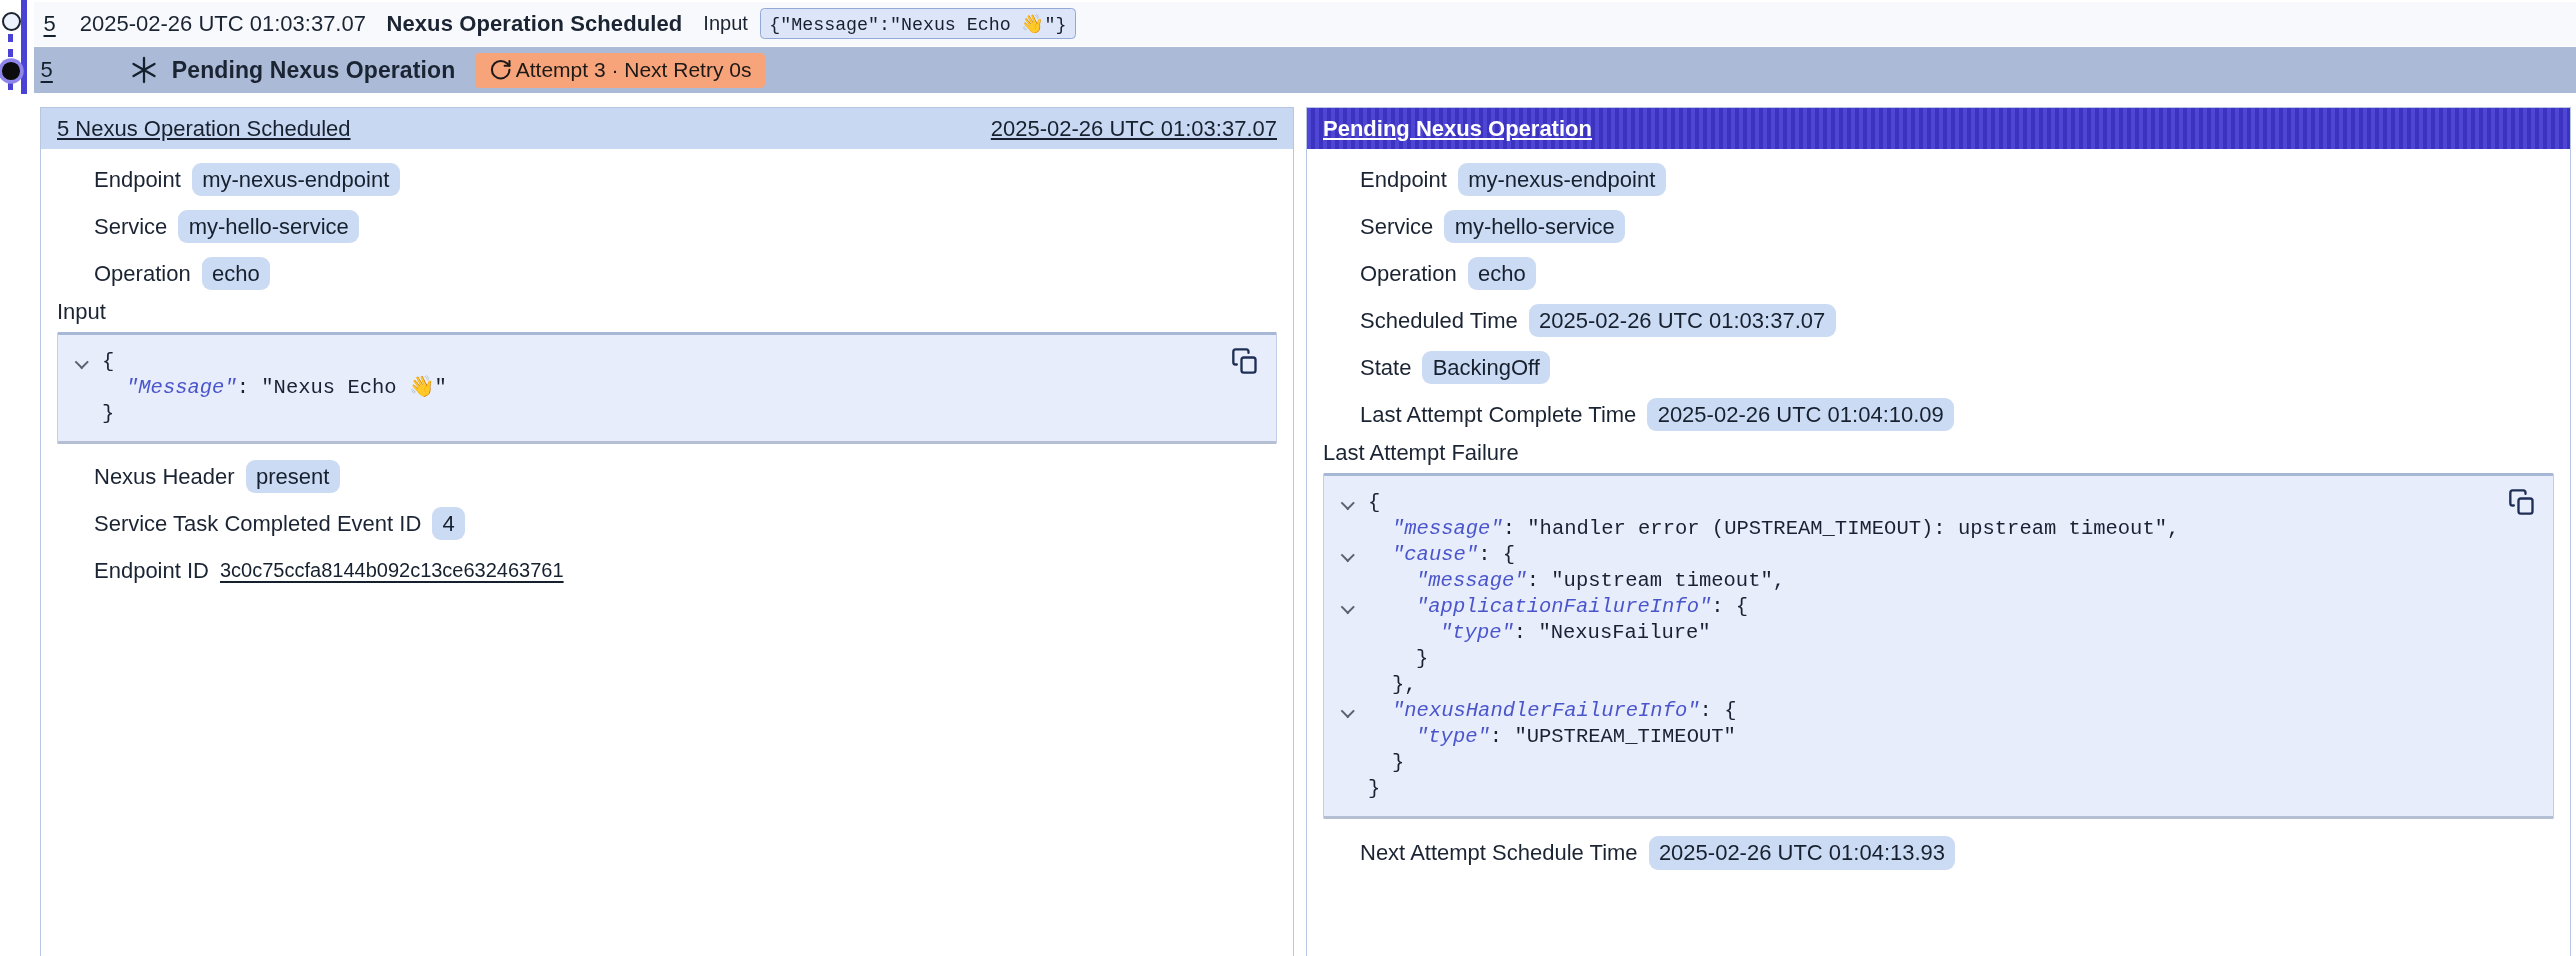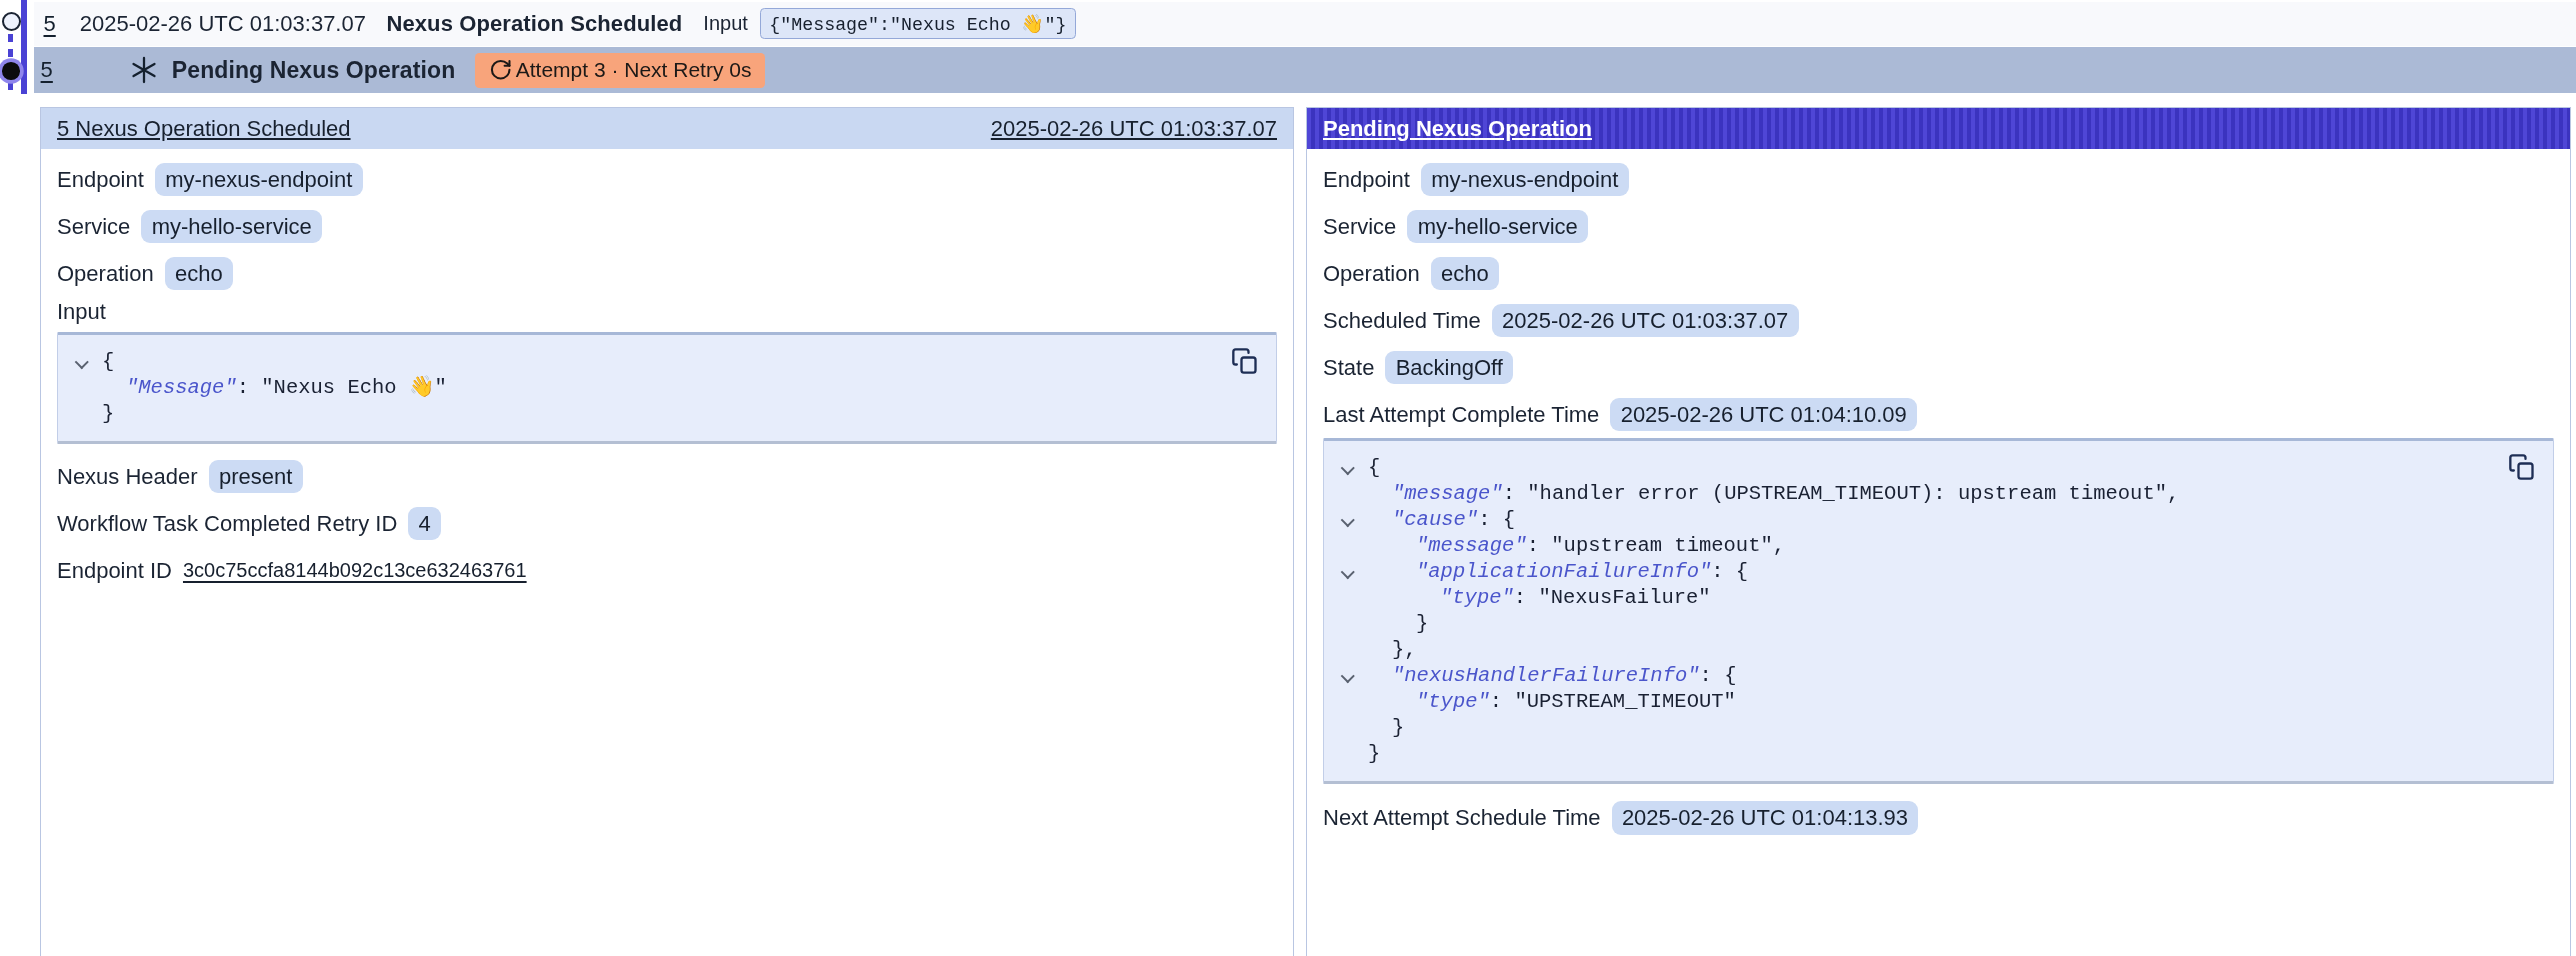--- a/index.html
+++ b/index.html
@@ -42,21 +42,21 @@
   
   .panel { position:absolute; top:107px; background:#fff; border:1.5px solid #b9c6e2; height:871px; }
   .panel-left { left:40px; width:1254px; }
   .panel-right { left:1306px; width:1265px; }
   .panel-header { height:41px; display:flex; align-items:center; justify-content:space-between;
     padding:0 16px; font-size:22px;text-decoration:underline; }
   .panel-left .panel-header { background:#c9d8f2; color:#17202e; }
   .panel-right .panel-header { color:#fff; font-weight:600;
     background:repeating-linear-gradient(90deg,#4f46d6 0 4.4px,#3b33bf 4.4px 8px); }
   .panel-body { padding:7.3px 16px 0 16px; }
-  .field-row { height:47px; display:flex; align-items:center; gap:11px; }
+  .field-row { height:47px; display:flex; align-items:center; gap:11px;margin-left:37px; }
   .field-label { font-size:22px; color:#1b2433; white-space:nowrap; }
   .badge { background:#ccdbf4; border-radius:9px; padding:3.7px 10.3px; font-size:22px;
     color:#17202e; white-space:nowrap; }
   .field-link { font-size:20px; color:#17202e; text-decoration:underline;
     text-underline-offset:4.4px; text-decoration-thickness:1.5px; cursor:pointer; }
   .section-label { height:35px; display:flex; align-items:flex-end; padding-bottom:7.3px;
     font-size:22px; }
 
   
   .code-block { position:relative; background:#e7edfb; border:1.5px solid #c2cee8;
@@ -141,21 +141,21 @@
           </svg>
         </div>
       </div>
       <div style="height:8.8px"></div>
       <div>
           <div class="field-row">
             <span class="field-label">Nexus Header</span>
             <span class="badge">present</span>
           </div>
           <div class="field-row">
-            <span class="field-label">Workflow Task Completed Retry ID</span>
+            <span class="field-label">Service Task Completed Event ID</span>
             <span class="badge">4</span>
           </div>
           <div class="field-row">
             <span class="field-label">Endpoint ID</span>
             <span class="field-link">3c0c75ccfa8144b092c13ce632463761</span>
           </div>
         </div>
     </div>
   </div>
 
@@ -183,20 +183,21 @@
           </div>
           <div class="field-row">
             <span class="field-label">State</span>
             <span class="badge">BackingOff</span>
           </div>
           <div class="field-row">
             <span class="field-label">Last Attempt Complete Time</span>
             <span class="badge">2025-02-26 UTC 01:04:10.09</span>
           </div>
         </div>
+      <div class="section-label">Last Attempt Failure</div>
       <div class="code-block">
         <div>
             <div class="code-line"><span class="chev"></span><span class="code-text" style="padding-left: 44px;"><span class="json-plain">{</span></span></div>
             <div class="code-line"><span class="code-text" style="padding-left: 68px;"><span class="json-key">"message"</span><span class="json-plain">: "handler error (UPSTREAM_TIMEOUT): upstream timeout",</span></span></div>
             <div class="code-line"><span class="chev"></span><span class="code-text" style="padding-left: 68px;"><span class="json-key">"cause"</span><span class="json-plain">: {</span></span></div>
             <div class="code-line"><span class="code-text" style="padding-left: 92px;"><span class="json-key">"message"</span><span class="json-plain">: "upstream timeout",</span></span></div>
             <div class="code-line"><span class="chev"></span><span class="code-text" style="padding-left: 92px;"><span class="json-key">"applicationFailureInfo"</span><span class="json-plain">: {</span></span></div>
             <div class="code-line"><span class="code-text" style="padding-left: 116px;"><span class="json-key">"type"</span><span class="json-plain">: "NexusFailure"</span></span></div>
             <div class="code-line"><span class="code-text" style="padding-left: 92px;"><span class="json-plain">}</span></span></div>
             <div class="code-line"><span class="code-text" style="padding-left: 68px;"><span class="json-plain">},</span></span></div>

